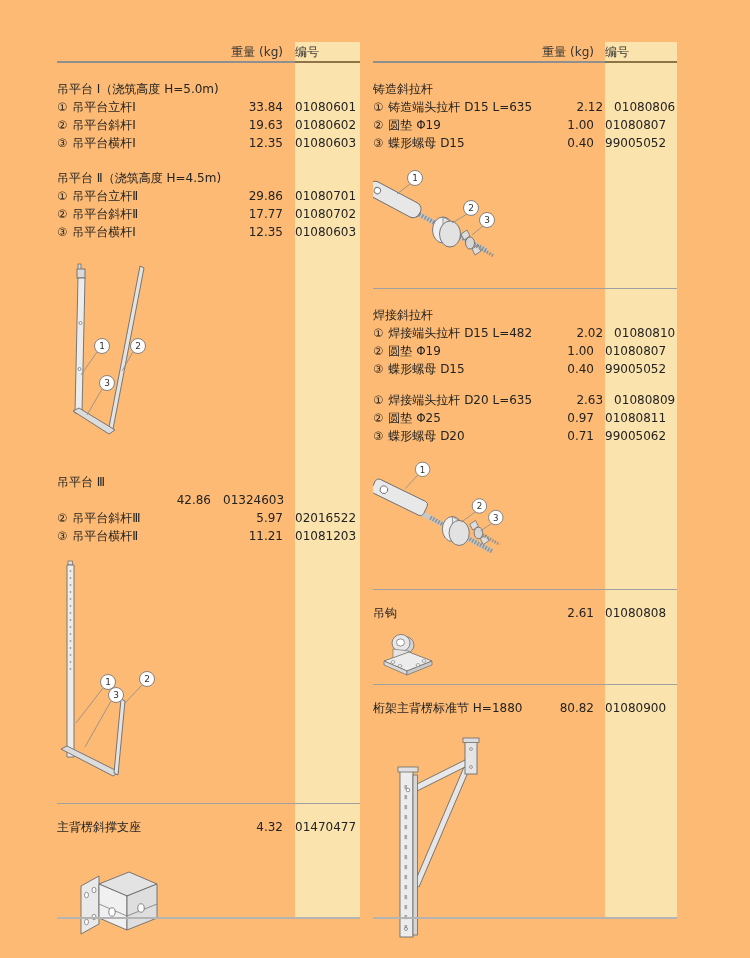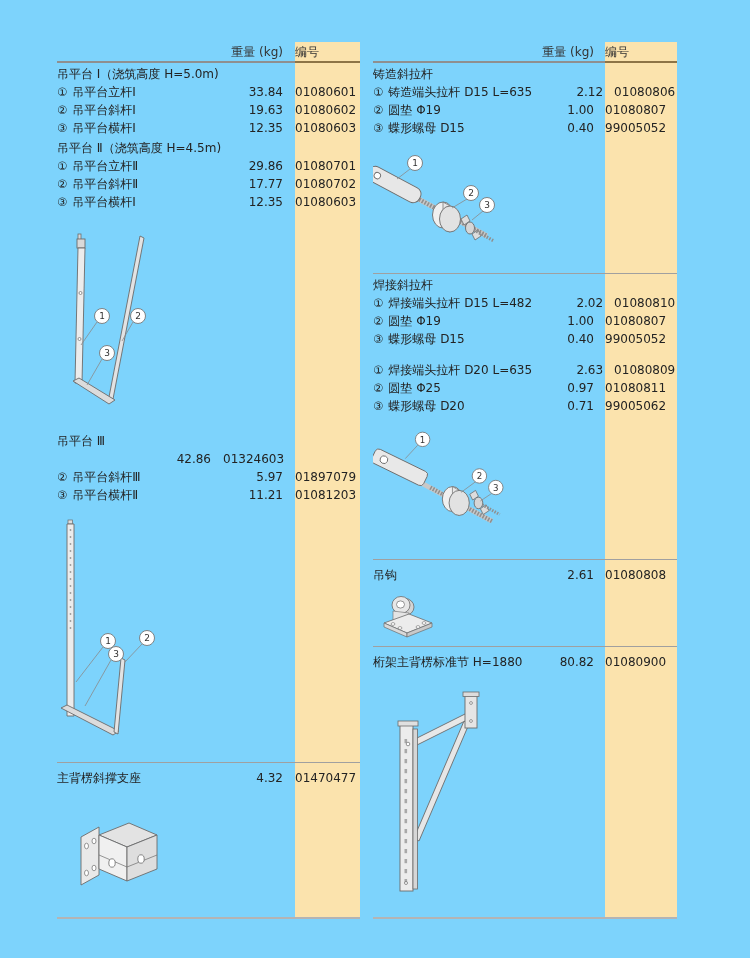--- a/index.html
+++ b/index.html
@@ -1,34 +1,34 @@
 <!DOCTYPE html>
 <html><head>
 <meta charset="utf-8">
 <style>
   *{margin:0;padding:0;box-sizing:border-box}
   html,body{background:#fff}
   body{width:750px;height:958px;position:relative;font-family:"DejaVu Sans","Liberation Sans",sans-serif;color:#232323}
-  .page{position:absolute;inset:0;background:#7dd3fc;overflow:hidden}
+  .page{position:absolute;inset:0;background:#fdba74;overflow:hidden}
   .strip{position:absolute;top:42px;height:875px;background:#fbe3ad}
   .strip-left{left:295px;width:65px}
   .strip-right{left:605px;width:72px}
   .column{position:absolute;top:42px;font-size:12px;line-height:18px}
   .column-left{left:57px;width:303px;--codew:65px;--gap:12px}
   .column-right{left:373px;width:304px;--codew:72px;--gap:11px}
   .col-header,.item-row,.single-row{display:grid;grid-template-columns:1fr 60px var(--codew);column-gap:var(--gap);align-items:center}
   .col-header{height:21px;border-bottom:2px solid #8f8f8f;position:relative;color:#333}
   .h-weight,.cell-weight{text-align:right;white-space:nowrap}
   .h-code,.cell-code{text-align:left;white-space:nowrap}
   .h-accent{position:absolute;right:0;bottom:-2px;width:var(--codew);height:2px;background:#8d7446}
-  .section{margin-top:2px}
+  .section{margin-top:17px}
   .section.continuation{margin-top:0;padding-top:13px}
   .section-title{height:18px;white-space:nowrap}
   .item-row,.single-row{height:18px}
-  .single-row{margin-top:6px}
+  .single-row{margin-top:14px}
   .cell-label{white-space:nowrap}
   .marker{font-size:11.5px;margin-right:5px}
   .label-sub{font-size:9.5px;margin-left:10px}
   .rule{border-top:1px solid #a0a0a0;margin-top:6px;height:0}
   .bottom-rule{position:absolute;top:917px;height:2px;background:#b4b4b4}
   .bottom-rule-left{left:57px;width:303px}
   .bottom-rule-right{left:373px;width:304px}
   .drawing svg{display:block;width:100%;height:100%}
   .dwg-platform-12{width:170px;height:205px;margin:10px 0 6px 2px}
   .dwg-platform-3{width:175px;height:240px;margin:12px 0 0 2px}
@@ -118,21 +118,21 @@
       </div>
       <div class="section">
         <div class="section-title">吊平台 Ⅲ</div>
         <div class="item-row">
     <span class="cell-weight">42.86</span>
     <span class="cell-code">01324603</span>
   </div>
         <div class="item-row">
     <span class="cell-label"><span class="marker">②</span><span class="label-text">吊平台斜杆Ⅲ</span></span>
     <span class="cell-weight">5.97</span>
-    <span class="cell-code">01897079</span>
+    <span class="cell-code">02016522</span>
   </div>
         <div class="item-row">
     <span class="cell-label"><span class="marker">③</span><span class="label-text">吊平台横杆Ⅱ</span></span>
     <span class="cell-weight">11.21</span>
     <span class="cell-code">01081203</span>
   </div>
       </div>
       <div class="drawing dwg-platform-3">
         <svg viewBox="0 0 175 240">
     <rect x="9" y="4" width="4.5" height="4" fill="#dddddd" stroke="#6b6b6b" stroke-width="0.7"></rect>

